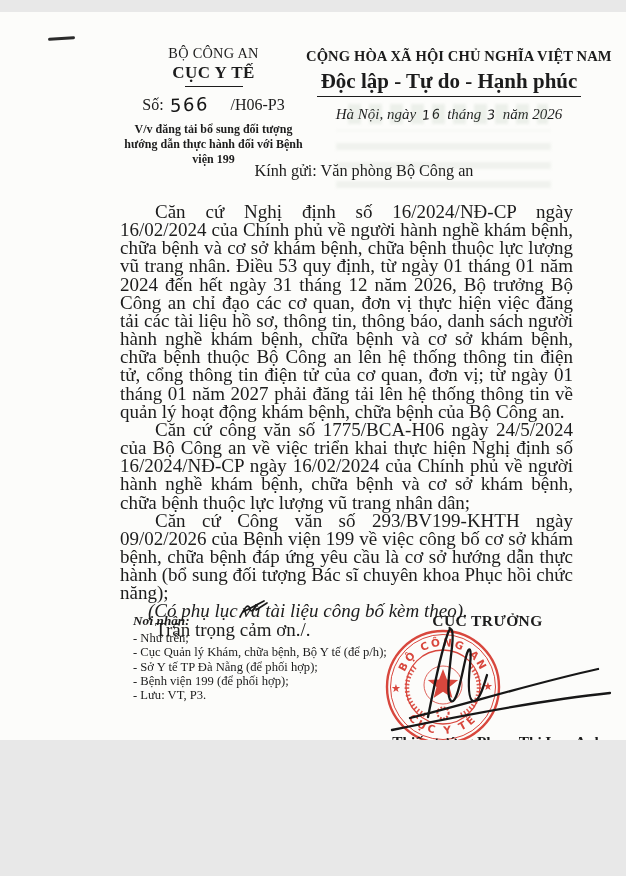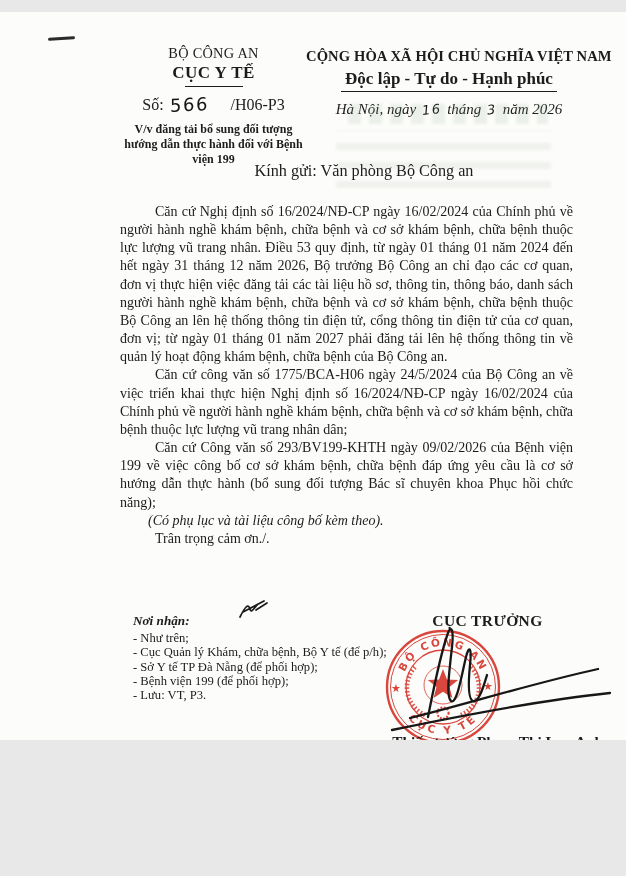--- a/index.html
+++ b/index.html
@@ -34,32 +34,32 @@
   .hw-date{font-size:13px;vertical-align:0;transform:rotate(-6deg);margin:0 2px;}
   .doc-subject{
     font-size:12px;font-weight:bold;line-height:15px;
     width:186px;margin:7px auto 0 auto;
   }
   .hdr-right{
     position:absolute;left:306px;top:36px;width:286px;text-align:center;line-height:1.2;
   }
   .national-title{font-size:14.6px;font-weight:bold;white-space:nowrap;letter-spacing:.1px;}
   .national-motto{
-    display:inline-block;font-size:17px;font-weight:bold;
+    display:inline-block;font-size:21px;font-weight:bold;
     border-bottom:1.7px solid #1c1c1c;padding:0 4px 2px 4px;margin-top:3px;white-space:nowrap;
   }
   .place-date{font-size:15px;font-style:italic;margin-top:8px;white-space:nowrap;}
   
   .salutation{
     position:absolute;left:120px;right:50px;top:150px;
     text-align:center;padding-left:32px;font-size:16.2px;
   }
   .body-text{
     position:absolute;left:120px;right:53px;top:191px;
-    font-size:14px;line-height:18.15px;text-align:justify;
+    font-size:19px;line-height:18.15px;text-align:justify;
   }
   .body-text p{margin:0;text-indent:35px;}
   .attachment-note{
     font-style:italic;text-align:left;text-indent:0 !important;padding-left:28px;
   }
   .closing{text-align:left;}
   .closing-flourish{position:absolute;left:237px;top:586px;}
   
   .recipients{position:absolute;left:133px;top:602px;line-height:14.2px;}
   .recipients-label{font-size:13.2px;font-weight:bold;font-style:italic;margin-bottom:3px;}

